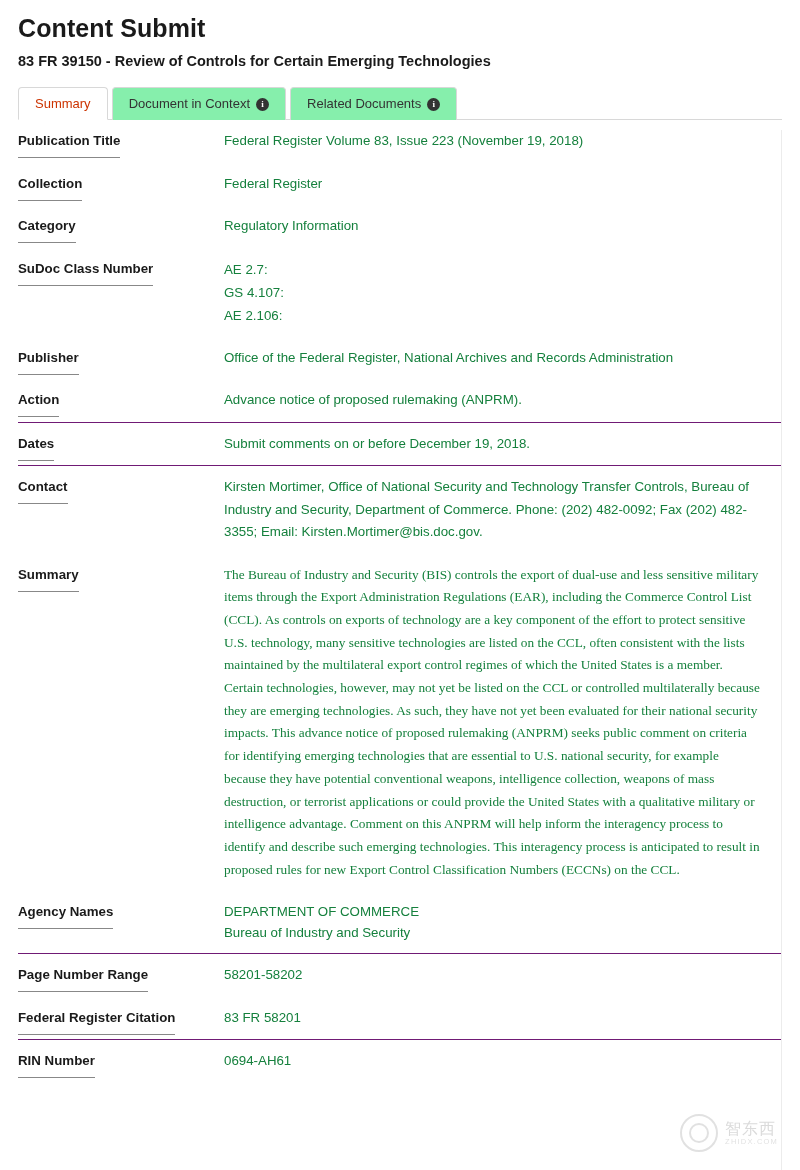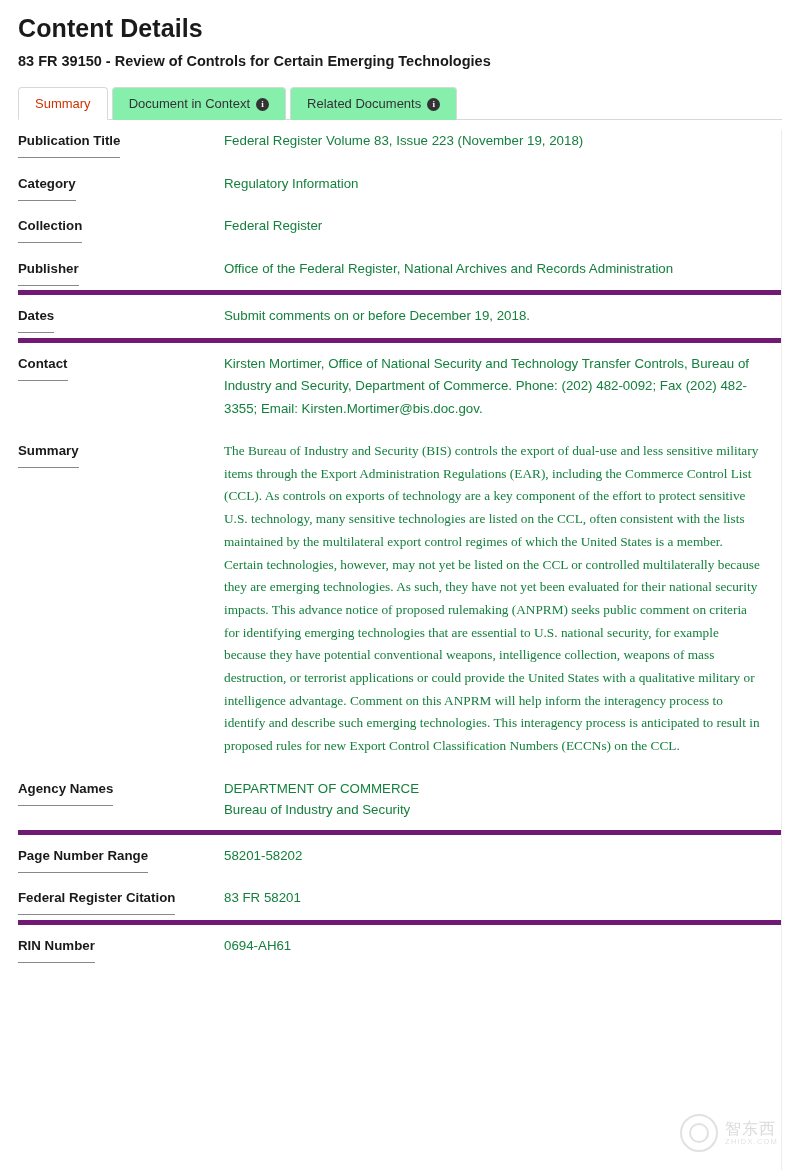--- a/index.html
+++ b/index.html
@@ -109,21 +109,21 @@
     border-bottom: 1px solid #888888;
     display: inline;
     padding-bottom: 9px;
     font-size: 13.3px;
   }
   .details td.value {
     color: #15803d;
     padding-right: 20px;
   }
   .row-sep td {
-    border-top: 5px solid #701a75;
+    border-top: 1px solid #701a75;
   }
   .multi-line div {
     line-height: 23px;
   }
   .summary-body p {
     margin: 0;
     line-height: 22.7px;
     font-family: Liberation Serif, serif;
   }
   .agency div {
@@ -184,21 +184,21 @@
     color: #c9c9c9;
     letter-spacing: 1.2px;
     line-height: 10px;
   }
 </style>
 </head>
 <body>
 
 <div class="page">
 
-  <h1 class="page-title">Content Details</h1>
+  <h1 class="page-title">Content Submit</h1>
   <div class="page-subtitle">83 FR 39150 - Review of Controls for Certain Emerging Technologies</div>
 
   <div class="tabs">
     <div class="tab active">
       <span>Summary</span>
     </div>
     <div class="tab">
       <span>Document in Context</span>
       <span class="info-icon">i</span>
     </div>
@@ -212,41 +212,57 @@
     <tbody>
       <tr>
         <td class="label">
           <span class="lbl">Publication Title</span>
         </td>
         <td class="value">Federal Register Volume 83, Issue 223 (November 19, 2018)</td>
       </tr>
 
       <tr>
         <td class="label">
+          <span class="lbl">Collection</span>
+        </td>
+        <td class="value">Federal Register</td>
+      </tr>
+
+      <tr>
+        <td class="label">
           <span class="lbl">Category</span>
         </td>
         <td class="value">Regulatory Information</td>
       </tr>
 
       <tr>
         <td class="label">
-          <span class="lbl">Collection</span>
-        </td>
-        <td class="value">Federal Register</td>
-      </tr>
-
+          <span class="lbl">SuDoc Class Number</span>
+        </td>
+        <td class="value multi-line">
+          <div>AE 2.7:</div>
+          <div>GS 4.107:</div>
+          <div>AE 2.106:</div>
+        </td>
+      </tr>
 
       <tr>
         <td class="label">
           <span class="lbl">Publisher</span>
         </td>
         <td class="value">Office of the Federal Register, National Archives and Records Administration</td>
       </tr>
 
 
+      <tr>
+        <td class="label">
+          <span class="lbl">Action</span>
+        </td>
+        <td class="value">Advance notice of proposed rulemaking (ANPRM).</td>
+      </tr>
 
       <tr class="row-sep">
         <td class="label">
           <span class="lbl">Dates</span>
         </td>
         <td class="value">Submit comments on or before December 19, 2018.</td>
       </tr>
 
       <tr class="row-sep">
         <td class="label">

